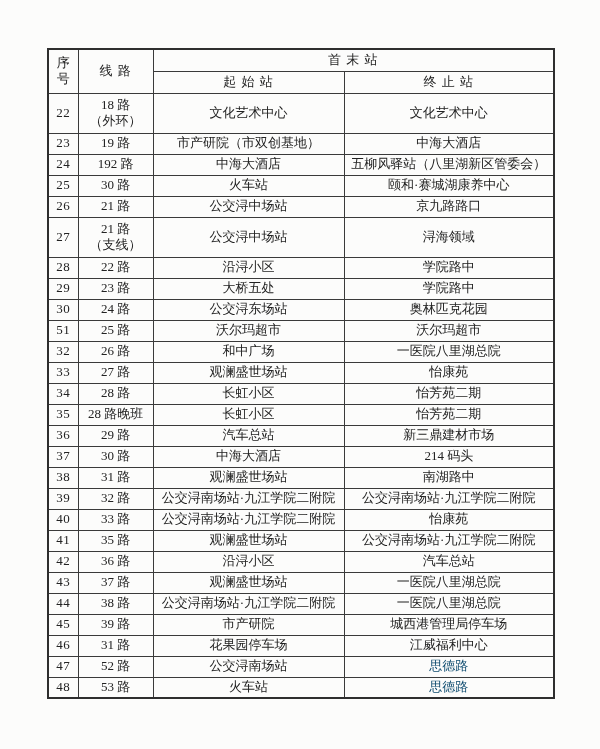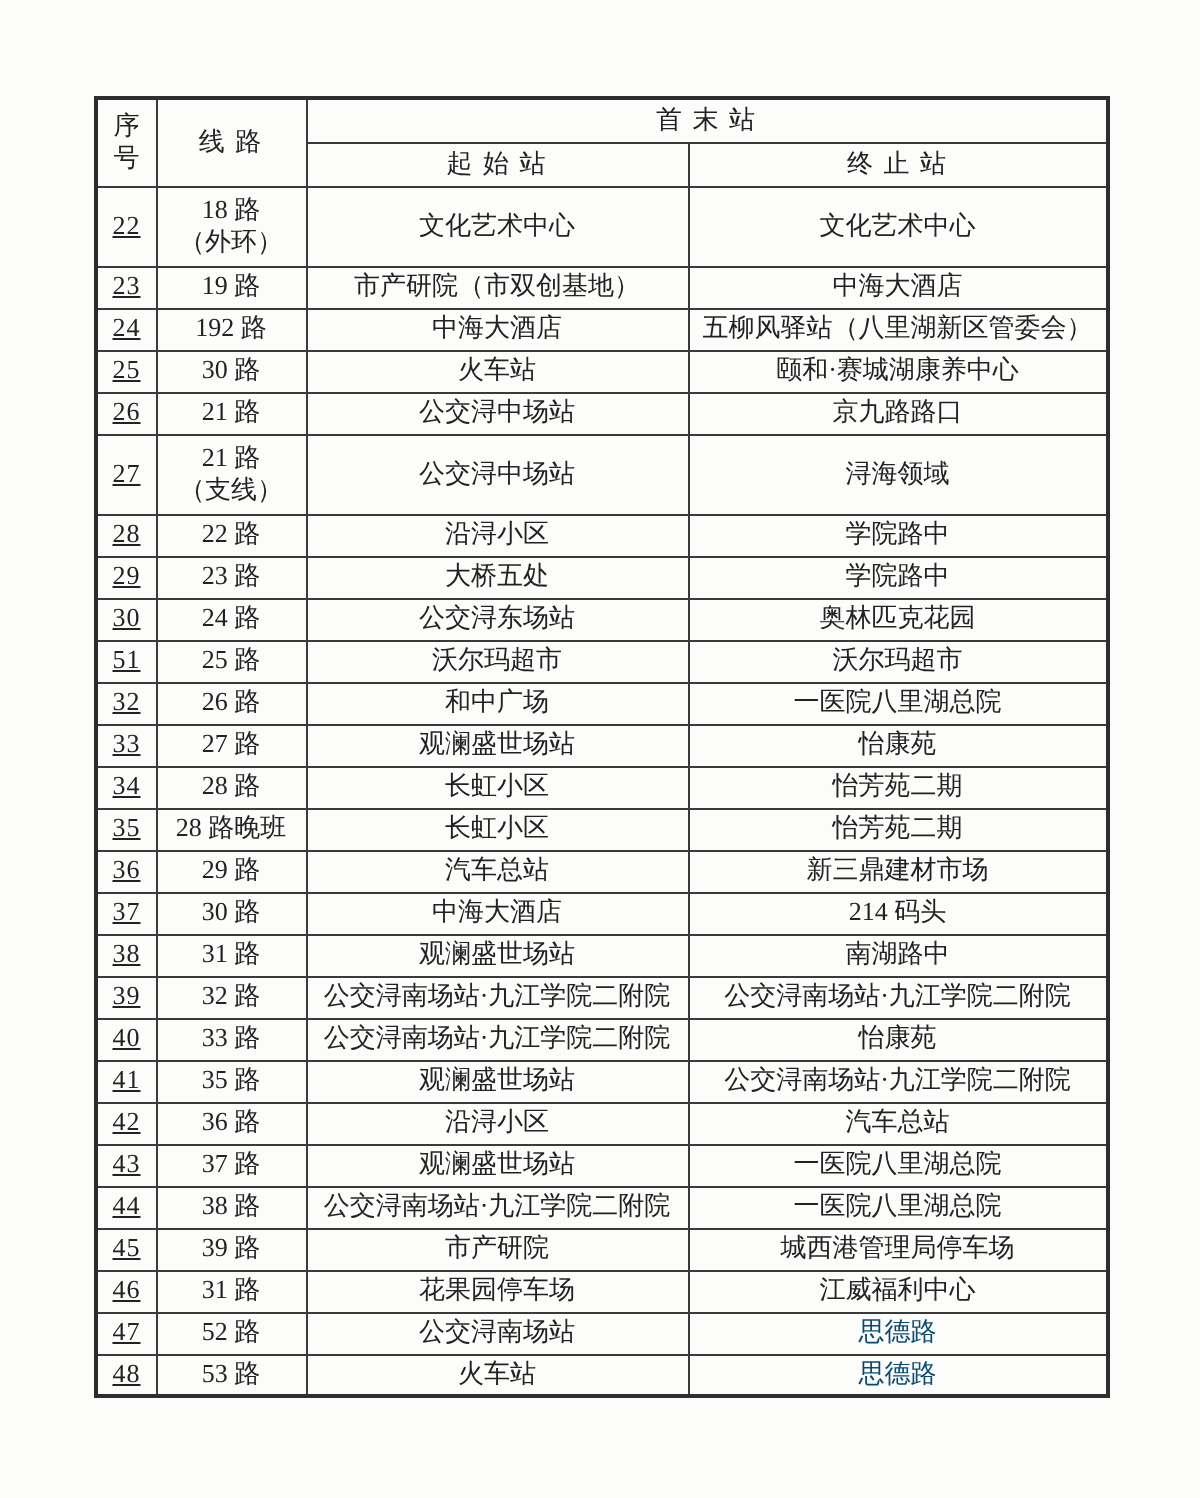--- a/index.html
+++ b/index.html
@@ -32,21 +32,21 @@
     line-height: 1.25;
     padding: 1px 2px;
     overflow: hidden;
   }
   thead th { height: 22px; letter-spacing: 1px; }
   th.seq-head { letter-spacing: 0; white-space: pre-line; line-height: 1.55; }
   tbody td { height: 21px; }
   tr.tall td { height: 40px; }
   td.line-cell { white-space: pre-line; margin-top: 19px; }
   td.faded { color: #0c4a6e; }
-  td.seq-cell { font-size: 13px; letter-spacing: 0.5px; text-decoration: underline; }
+  td.seq-cell { font-size: 13px; letter-spacing: 0.5px; }
 </style>
 </head>
 <body>
 
 <div class="page">
   <table class="bus-table">
     <colgroup>
       <col style="width:30px">
         <col style="width:75px">
         <col style="width:191px">

